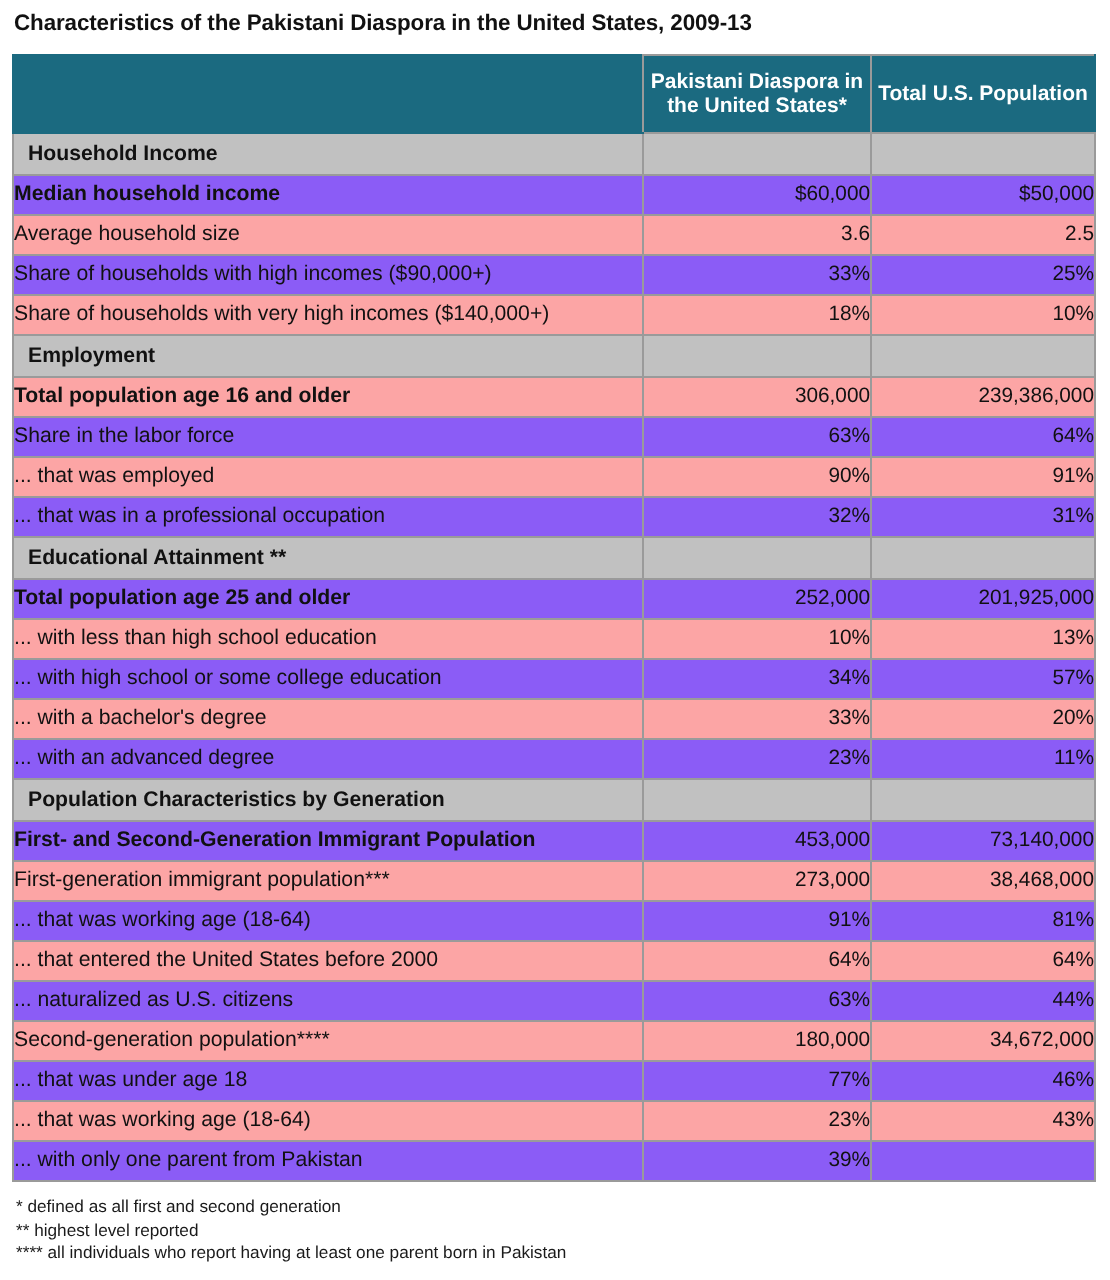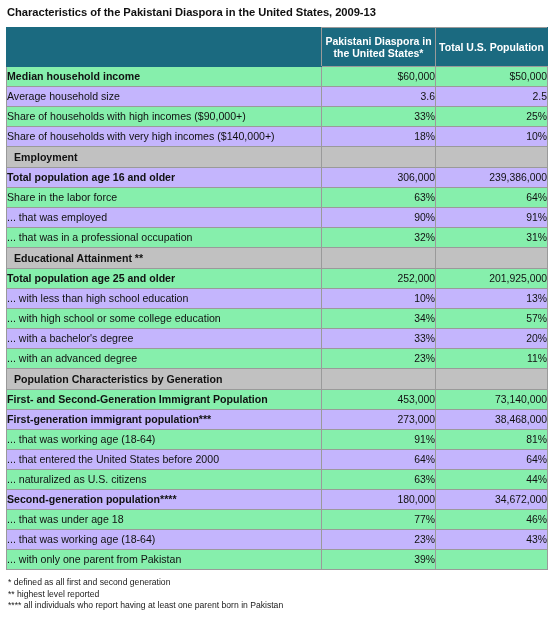--- a/index.html
+++ b/index.html
@@ -87,25 +87,25 @@
   }
   td.val {
     font-size: 10.4px;
     color: #111111;
     text-align: right;
     line-height: 13px;
   }
   tr.datarow td { height: 19px; }
 
   .lvl0 { font-weight: bold; padding-left: 7px; }
-  .lvl1 { font-weight: bold; padding-left: 18px; }
+  .lvl1 { font-weight: normal; padding-left: 18px; }
   .lvl2 { font-weight: normal; padding-left: 18px; }
 
-  .bg-mint td { background: #86efac; }
-  .bg-white td { background: #c4b5fd; }
+  .bg-mint td { background: #8b5cf6; }
+  .bg-white td { background: #fca5a5; }
 
   .notes {
     margin-top: 7px;
     padding-left: 2px;
     font-size: 8.6px;
     line-height: 11.6px;
     color: #1a1a1a;
   }
   .notes div { white-space: nowrap; }
 </style>
@@ -123,20 +123,25 @@
       <col class="c-v2">
     </colgroup>
     <thead>
       <tr>
         <th class="h-label"></th>
         <th class="h-v1">Pakistani Diaspora in the United States*</th>
         <th class="h-v2">Total U.S. Population</th>
       </tr>
     </thead>
     <tbody id="table-body">
+        <tr class="section">
+          <td class="lbl">Household Income</td>
+          <td class="val"></td>
+          <td class="val"></td>
+        </tr>
         <tr class="datarow bg-mint">
           <td class="lbl lvl0">Median household income</td>
           <td class="val">$60,000</td>
           <td class="val">$50,000</td>
         </tr>
         <tr class="datarow bg-white">
           <td class="lbl lvl2">Average household size</td>
           <td class="val">3.6</td>
           <td class="val">2.5</td>
         </tr>

